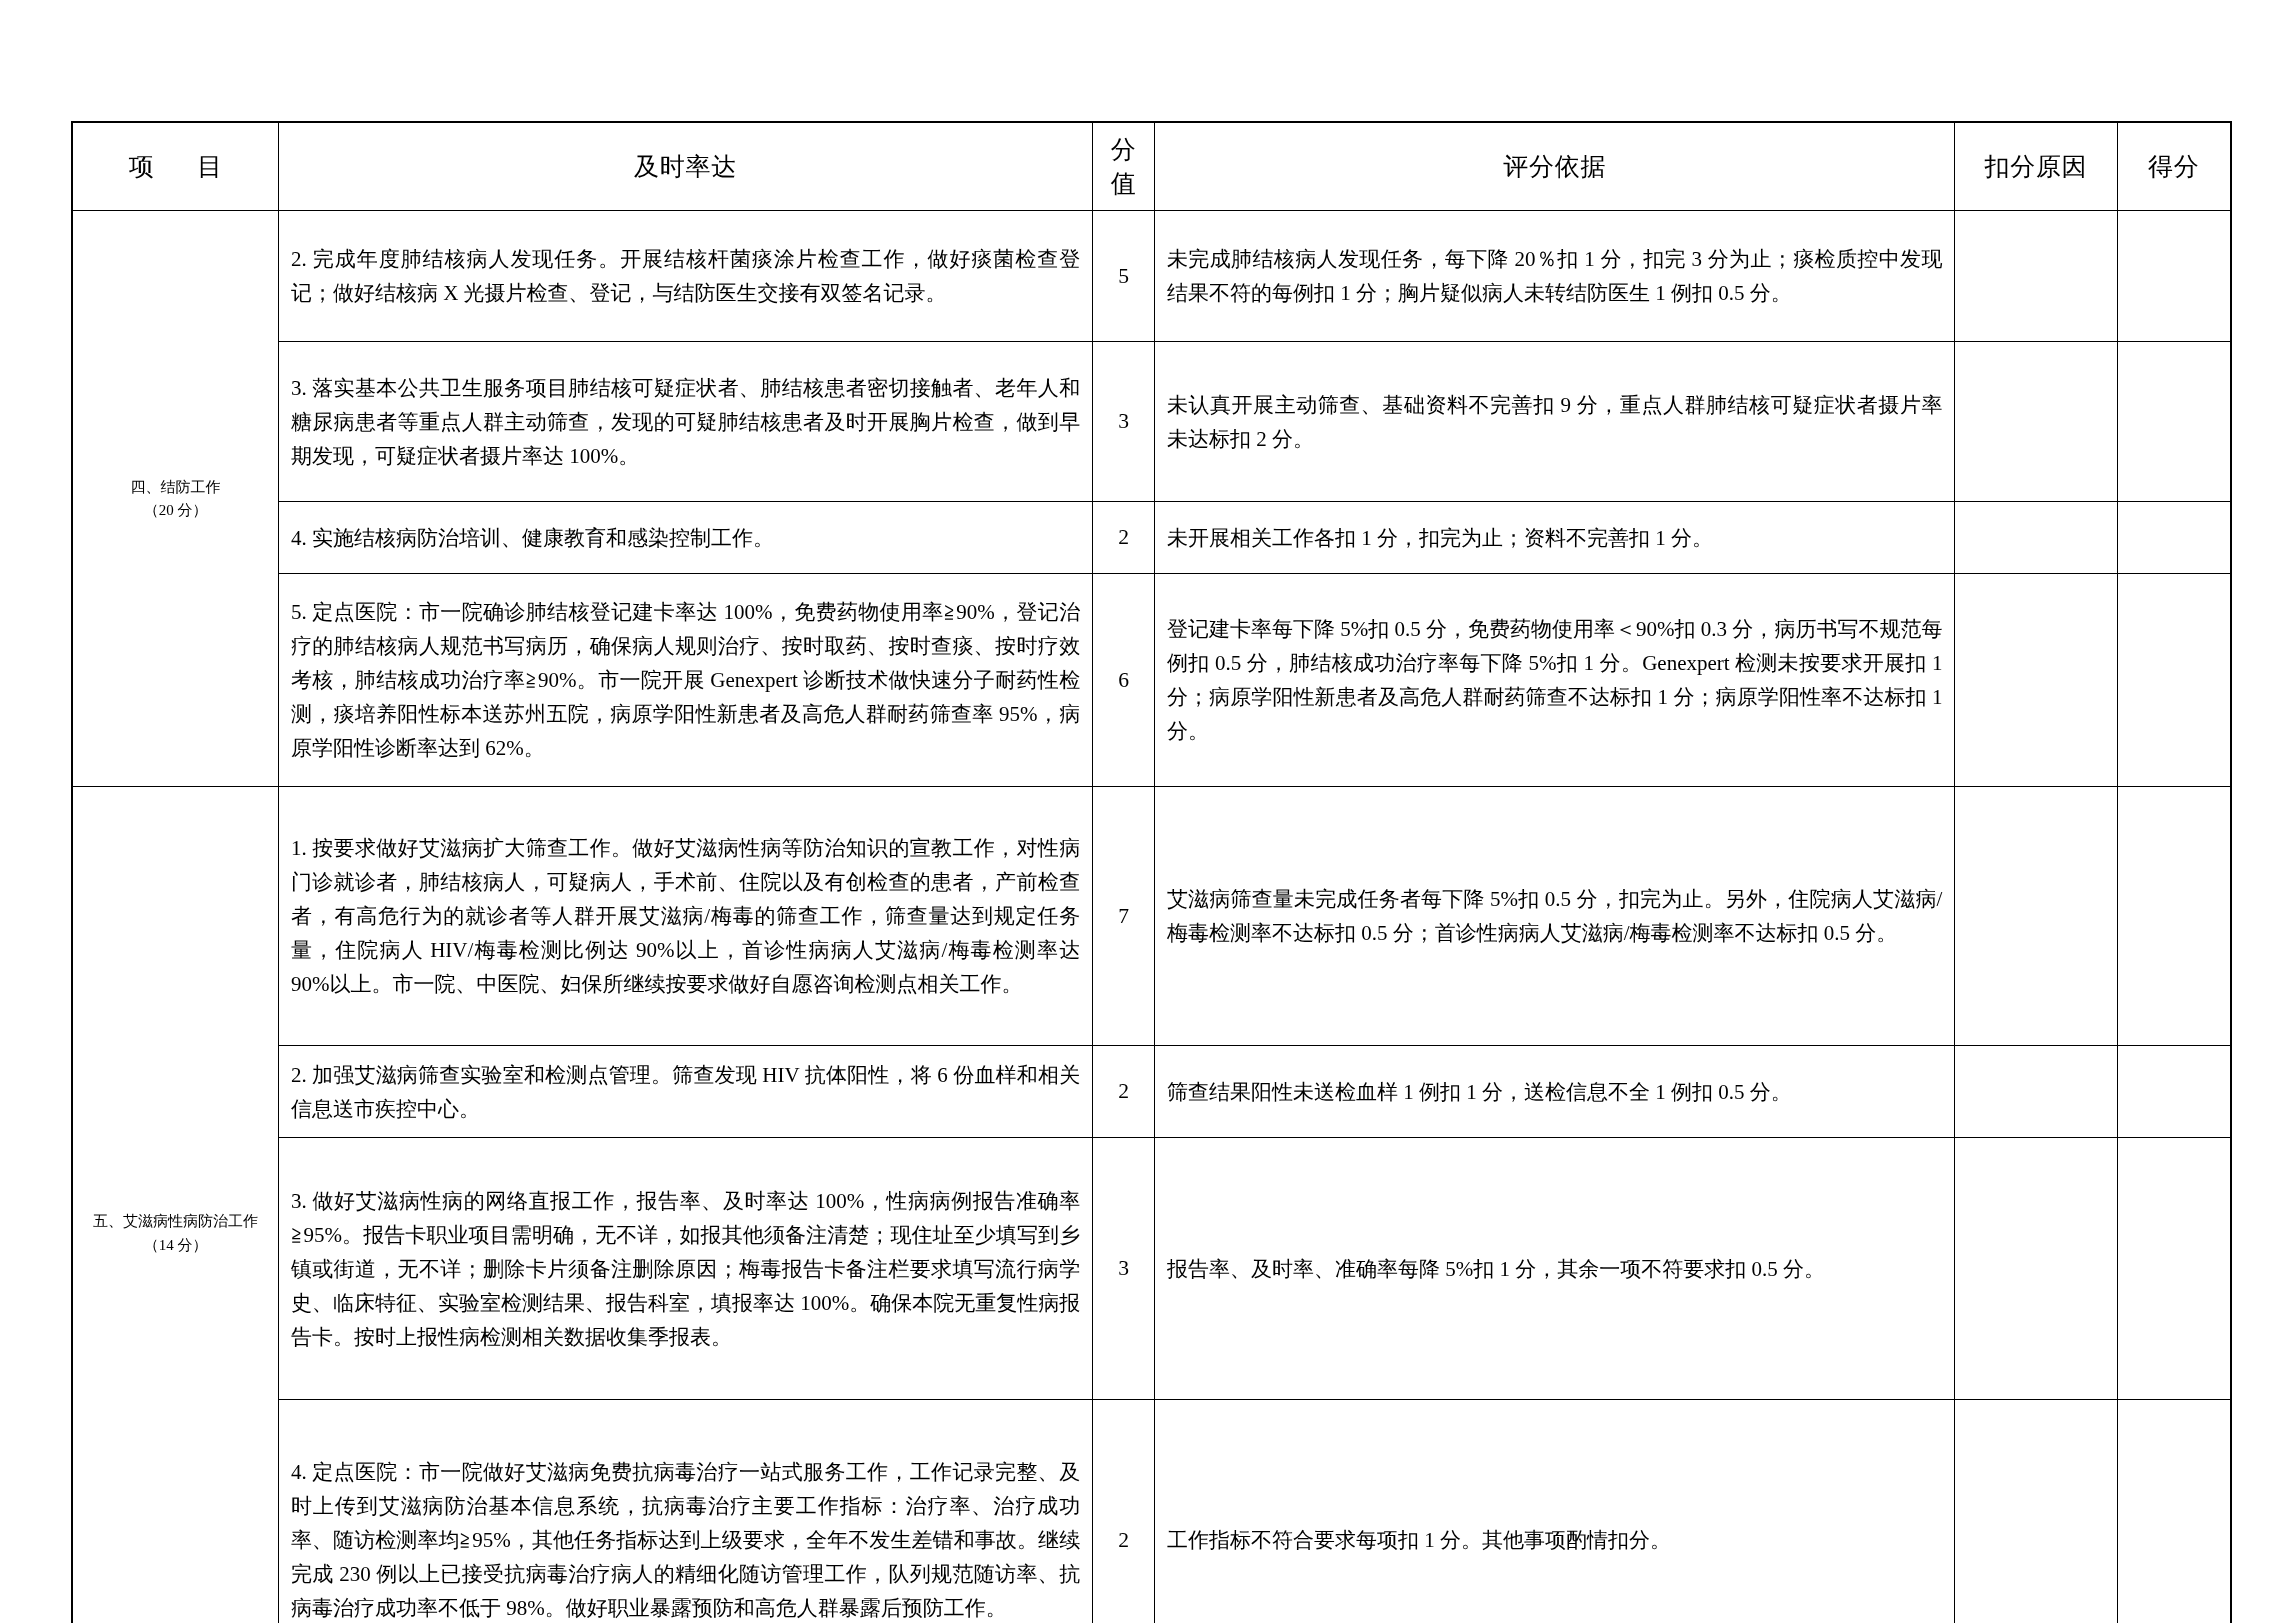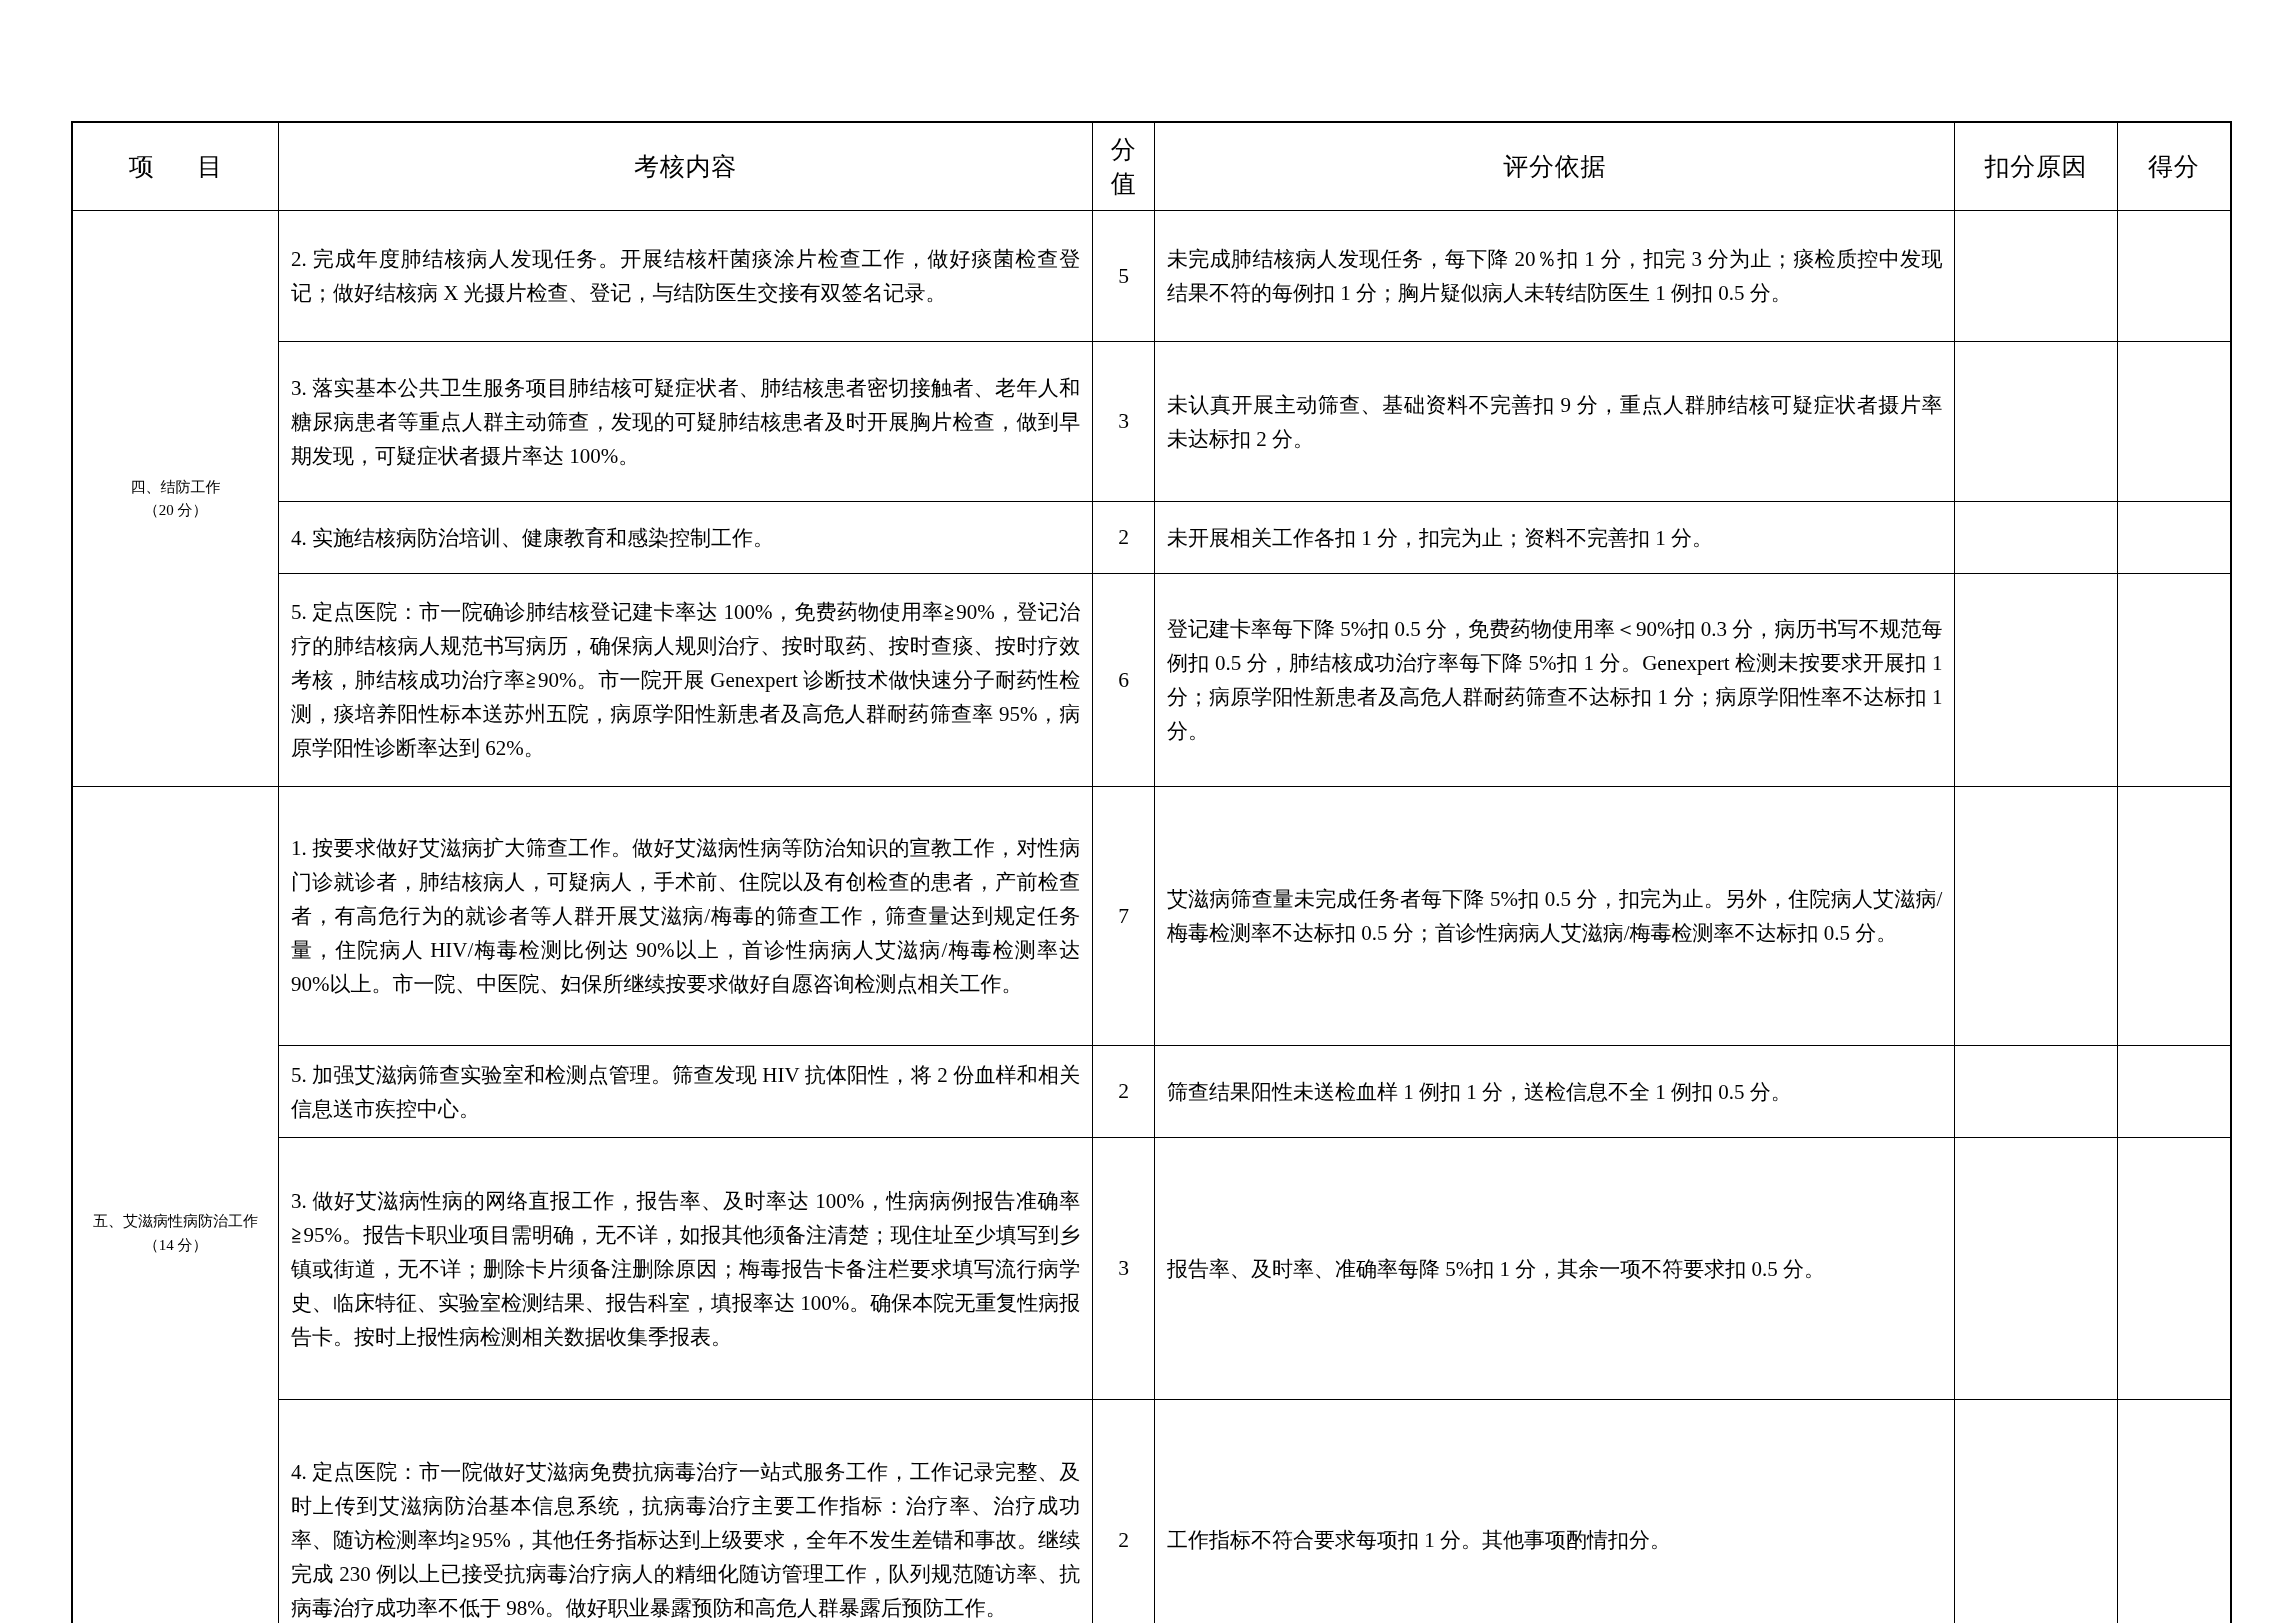--- a/index.html
+++ b/index.html
@@ -111,21 +111,21 @@
       <col class="col-item">
       <col class="col-content">
       <col class="col-score">
       <col class="col-basis">
       <col class="col-reason">
       <col class="col-points">
     </colgroup>
     <thead>
       <tr>
         <td class="hdr-item">项　目</td>
-        <td>考核内容</td>
+        <td>及时率达</td>
         <td>分值</td>
         <td>评分依据</td>
         <td>扣分原因</td>
         <td>得分</td>
       </tr>
     </thead>
     <tbody>
 
       <tr class="tall-a">
         <td class="item-cell" rowspan="4">
@@ -169,21 +169,21 @@
           <span class="line2">（14 分）</span>
         </td>
         <td class="content-cell">1. 按要求做好艾滋病扩大筛查工作。做好艾滋病性病等防治知识的宣教工作，对性病门诊就诊者，肺结核病人，可疑病人，手术前、住院以及有创检查的患者，产前检查者，有高危行为的就诊者等人群开展艾滋病/梅毒的筛查工作，筛查量达到规定任务量，住院病人 HIV/梅毒检测比例达 90%以上，首诊性病病人艾滋病/梅毒检测率达 90%以上。市一院、中医院、妇保所继续按要求做好自愿咨询检测点相关工作。</td>
         <td class="score-cell">7</td>
         <td class="basis-cell">艾滋病筛查量未完成任务者每下降 5%扣 0.5 分，扣完为止。另外，住院病人艾滋病/梅毒检测率不达标扣 0.5 分；首诊性病病人艾滋病/梅毒检测率不达标扣 0.5 分。</td>
         <td class="blank-cell"></td>
         <td class="blank-cell"></td>
       </tr>
 
       <tr class="tall-f">
-        <td class="content-cell">5. 加强艾滋病筛查实验室和检测点管理。筛查发现 HIV 抗体阳性，将 2 份血样和相关信息送市疾控中心。</td>
+        <td class="content-cell">2. 加强艾滋病筛查实验室和检测点管理。筛查发现 HIV 抗体阳性，将 6 份血样和相关信息送市疾控中心。</td>
         <td class="score-cell">2</td>
         <td class="basis-cell">筛查结果阳性未送检血样 1 例扣 1 分，送检信息不全 1 例扣 0.5 分。</td>
         <td class="blank-cell"></td>
         <td class="blank-cell"></td>
       </tr>
 
       <tr class="tall-g">
         <td class="content-cell">3. 做好艾滋病性病的网络直报工作，报告率、及时率达 100%，性病病例报告准确率≧95%。报告卡职业项目需明确，无不详，如报其他须备注清楚；现住址至少填写到乡镇或街道，无不详；删除卡片须备注删除原因；梅毒报告卡备注栏要求填写流行病学史、临床特征、实验室检测结果、报告科室，填报率达 100%。确保本院无重复性病报告卡。按时上报性病检测相关数据收集季报表。</td>
         <td class="score-cell">3</td>
         <td class="basis-cell">报告率、及时率、准确率每降 5%扣 1 分，其余一项不符要求扣 0.5 分。</td>

